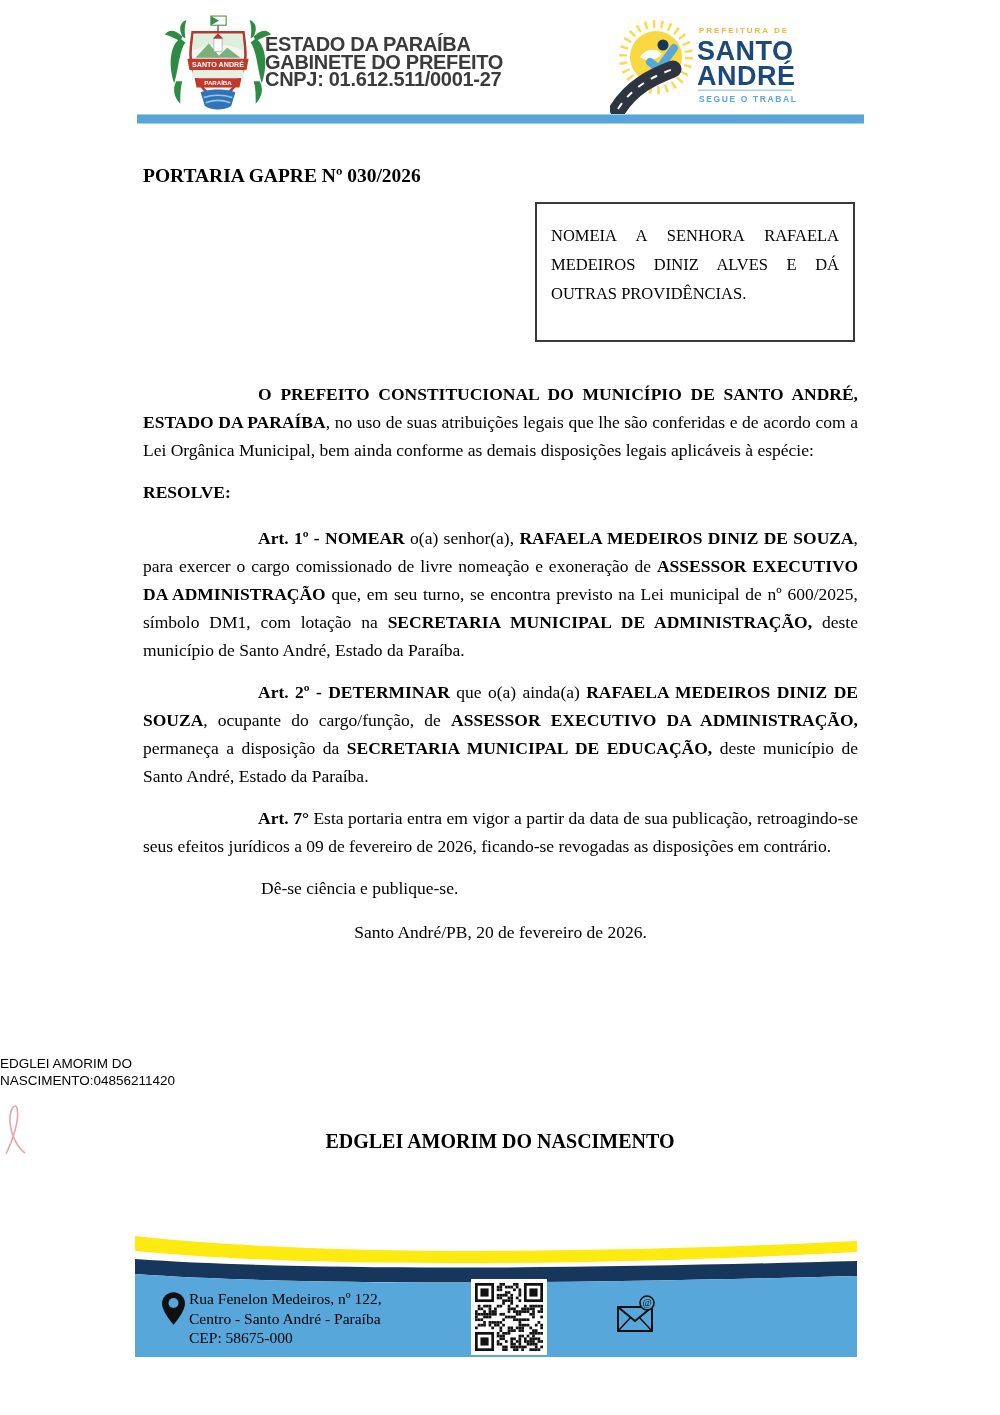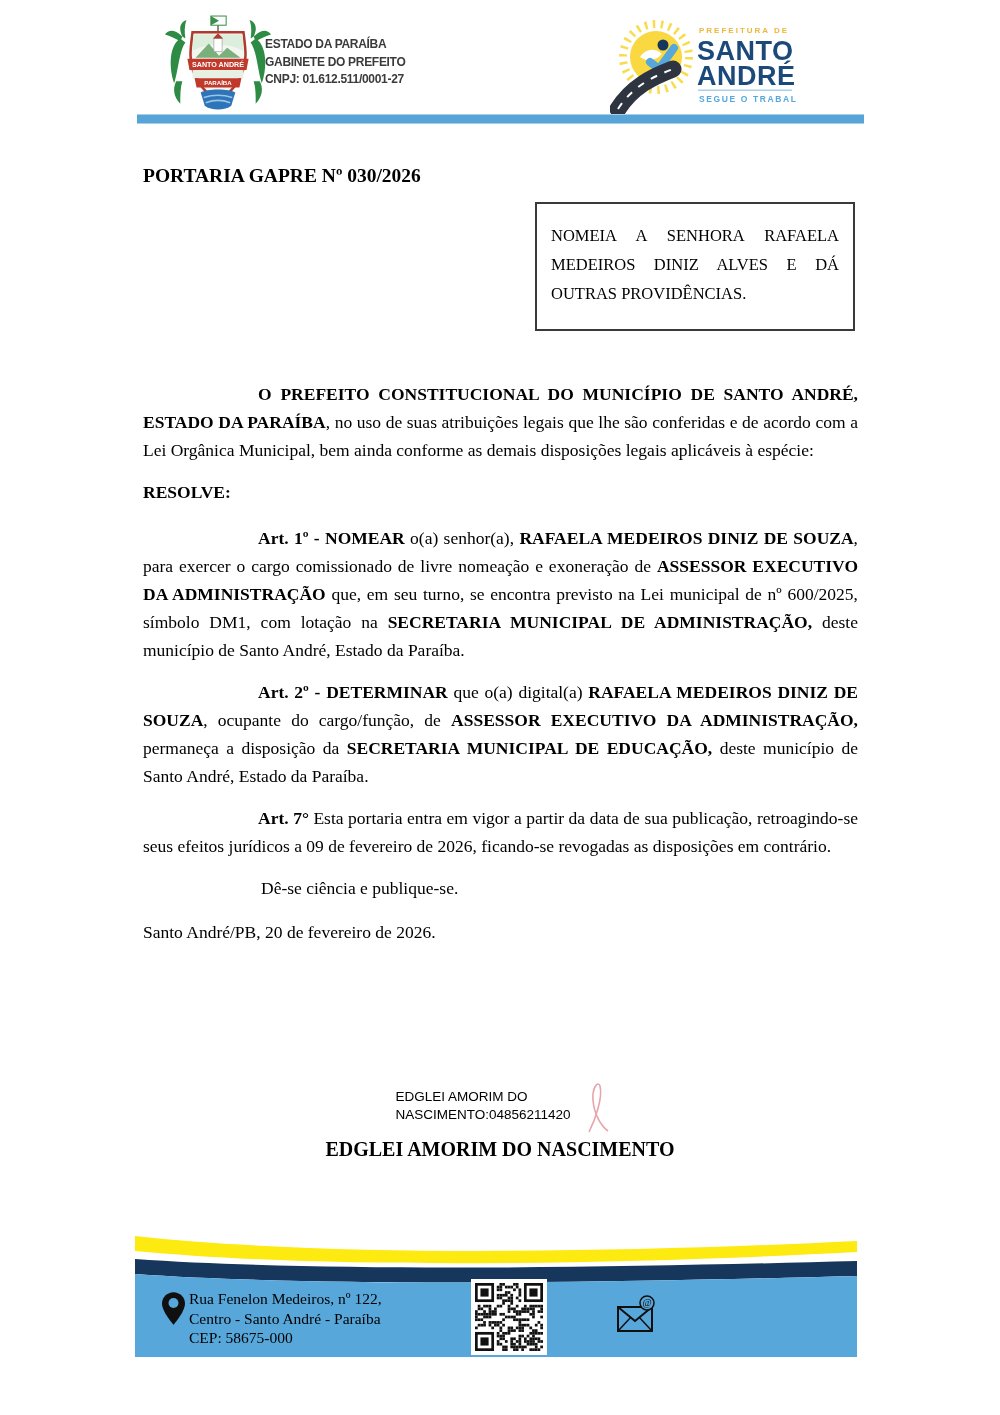--- a/index.html
+++ b/index.html
@@ -2,49 +2,49 @@
 <html><head>
 <meta charset="utf-8">
 <style>
   html,body{margin:0;padding:0;background:#fff;}
   .page{position:relative;width:1000px;height:1415px;background:#fff;overflow:hidden;
         font-family:"Liberation Serif",serif;color:#000;}
 
   
   .crest{position:absolute;left:160px;top:14px;width:116px;height:106px;}
   .org-block{position:absolute;left:265px;top:36px;font-family:"Liberation Sans",sans-serif;
-             font-weight:700;font-size:12px;line-height:17.5px;color:#3b3b3b;letter-spacing:-.3px;}
+             font-weight:700;font-size:20px;line-height:17.5px;color:#3b3b3b;letter-spacing:-.3px;}
   .logo{position:absolute;left:610px;top:16px;width:188px;height:98px;}
   .logo-pref{font-family:"Liberation Sans",sans-serif;font-weight:700;font-size:8px;letter-spacing:2px;fill:#eab83d;}
   .logo-name{font-family:"Liberation Sans",sans-serif;font-weight:800;font-size:27px;letter-spacing:.5px;fill:#1b4a7a;}
   .logo-tag{font-family:"Liberation Sans",sans-serif;font-weight:700;font-size:8.5px;letter-spacing:1.6px;fill:#56a7dc;}
   .crest-banner-text{font-family:"Liberation Sans",sans-serif;font-weight:700;fill:#fff;}
   .rule-blue{position:absolute;left:137px;top:114px;width:727px;height:8px;background:#57a4d8;
              border-top:1px solid #a7cde9;border-bottom:1px solid #a7cde9;}
 
   
   .doc-title{position:absolute;left:143px;top:165px;font-size:19.5px;font-weight:700;}
   .summary-box{position:absolute;left:535px;top:202px;width:288px;border:2px solid #3a3a3a;
-               padding:17px 14px 21px;font-size:16.5px;line-height:29px;text-align:justify;}
+               padding:17px 14px 32px;font-size:16.5px;line-height:29px;text-align:justify;}
   .body-text{position:absolute;left:143px;top:380px;width:715px;font-size:17.5px;line-height:28px;
              text-align:justify;}
   .body-text p{margin:0 0 14px;text-indent:115px;}
   .p-resolve{text-indent:0 !important;font-weight:700;margin-bottom:18px !important;}
   .p-closing{text-indent:0 !important;padding-left:118px;text-align:left;margin-top:4px !important;}
-  .p-dateline{text-indent:0 !important;text-align:left;margin-top:16px !important;}
+  .p-dateline{text-indent:0 !important;text-align:center;margin-top:16px !important;}
 
   
   .signature{position:absolute;left:0;top:1080px;width:1000px;text-align:center;}
-  .stamp-row{display:flex;justify-content:center;align-items:flex-start;gap:12px;height:48px;}
+  .stamp-row{display:flex;justify-content:center;align-items:flex-start;gap:12px;height:48px;flex-direction:column;}
   .stamp-name{font-family:"Liberation Sans",sans-serif;font-size:13.5px;line-height:17.5px;
               text-align:left;white-space:pre-line;padding-top:8px;}
   .stamp-flourish{margin:0 -6px 0 -2px;}
   .stamp-details{font-family:"Liberation Sans",sans-serif;font-size:8.8px;line-height:11.5px;
                  text-align:left;white-space:pre-line;padding-top:8px;width:172px;color:#222;}
-  .sig-name{font-size:20px;font-weight:700;margin-top:10px;}
+  .sig-name{font-size:20px;font-weight:700;margin-top:2px;}
   .sig-role{font-size:18px;}
 
   
   .footer{position:absolute;left:135px;top:1236px;width:722px;height:121px;}
   .footer .waves{position:absolute;left:0;top:0;}
   .footer-content{position:absolute;left:0;top:36px;width:722px;height:85px;padding-left:36px;}
   .pin{position:absolute;left:27px;top:20px;}
   .addr{position:absolute;left:54px;top:17px;font-size:15.5px;line-height:19.5px;white-space:pre-line;}
   .qr{position:absolute;left:336px;top:7px;background:#fff;padding:4px;line-height:0;}
   .mail-icon{position:absolute;left:481px;top:23px;}
@@ -122,21 +122,21 @@
   <div class="rule-blue"></div>
 
   <div class="doc-title">PORTARIA GAPRE Nº 030/2026</div>
 
   <div class="summary-box">NOMEIA A SENHORA RAFAELA MEDEIROS DINIZ ALVES E DÁ OUTRAS PROVIDÊNCIAS.</div>
 
   <div class="body-text">
     <p><b>O PREFEITO CONSTITUCIONAL DO MUNICÍPIO DE SANTO ANDRÉ, ESTADO DA PARAÍBA</b><span>, no uso de suas atribuições legais que lhe são conferidas e de acordo com a Lei Orgânica Municipal, bem ainda conforme as demais disposições legais aplicáveis à espécie:</span></p>
     <p class="p-resolve">RESOLVE:</p>
     <p><b>Art. 1º - NOMEAR</b><span> o(a) senhor(a), </span><b>RAFAELA MEDEIROS DINIZ DE SOUZA</b><span>, para exercer o cargo comissionado de livre nomeação e exoneração de </span><b>ASSESSOR EXECUTIVO DA ADMINISTRAÇÃO</b><span> que, em seu turno, se encontra previsto na Lei municipal de nº 600/2025, símbolo DM1, com lotação na </span><b>SECRETARIA MUNICIPAL DE ADMINISTRAÇÃO,</b><span> deste município de Santo André, Estado da Paraíba.</span></p>
-    <p><b>Art. 2º - DETERMINAR</b><span> que o(a) digital(a) </span><b>RAFAELA MEDEIROS DINIZ DE SOUZA</b><span>, ocupante do cargo/função, de </span><b>ASSESSOR EXECUTIVO DA ADMINISTRAÇÃO,</b><span> permaneça a disposição da </span><b>SECRETARIA MUNICIPAL DE EDUCAÇÃO,</b><span> deste município de Santo André, Estado da Paraíba.</span></p>
+    <p><b>Art. 2º - DETERMINAR</b><span> que o(a) ainda(a) </span><b>RAFAELA MEDEIROS DINIZ DE SOUZA</b><span>, ocupante do cargo/função, de </span><b>ASSESSOR EXECUTIVO DA ADMINISTRAÇÃO,</b><span> permaneça a disposição da </span><b>SECRETARIA MUNICIPAL DE EDUCAÇÃO,</b><span> deste município de Santo André, Estado da Paraíba.</span></p>
     <p><b>Art. 7°</b><span> Esta portaria entra em vigor a partir da data de sua publicação, retroagindo-se seus efeitos jurídicos a 09 de fevereiro de 2026, ficando-se revogadas as disposições em contrário.</span></p>
     <p class="p-closing">Dê-se ciência e publique-se.</p>
     <p class="p-dateline">Santo André/PB, 20 de fevereiro de 2026.</p>
   </div>
 
   <div class="signature">
     <div class="stamp-row">
       <div class="stamp-name">EDGLEI AMORIM DO
 NASCIMENTO:04856211420</div>
       <div class="stamp-flourish">

